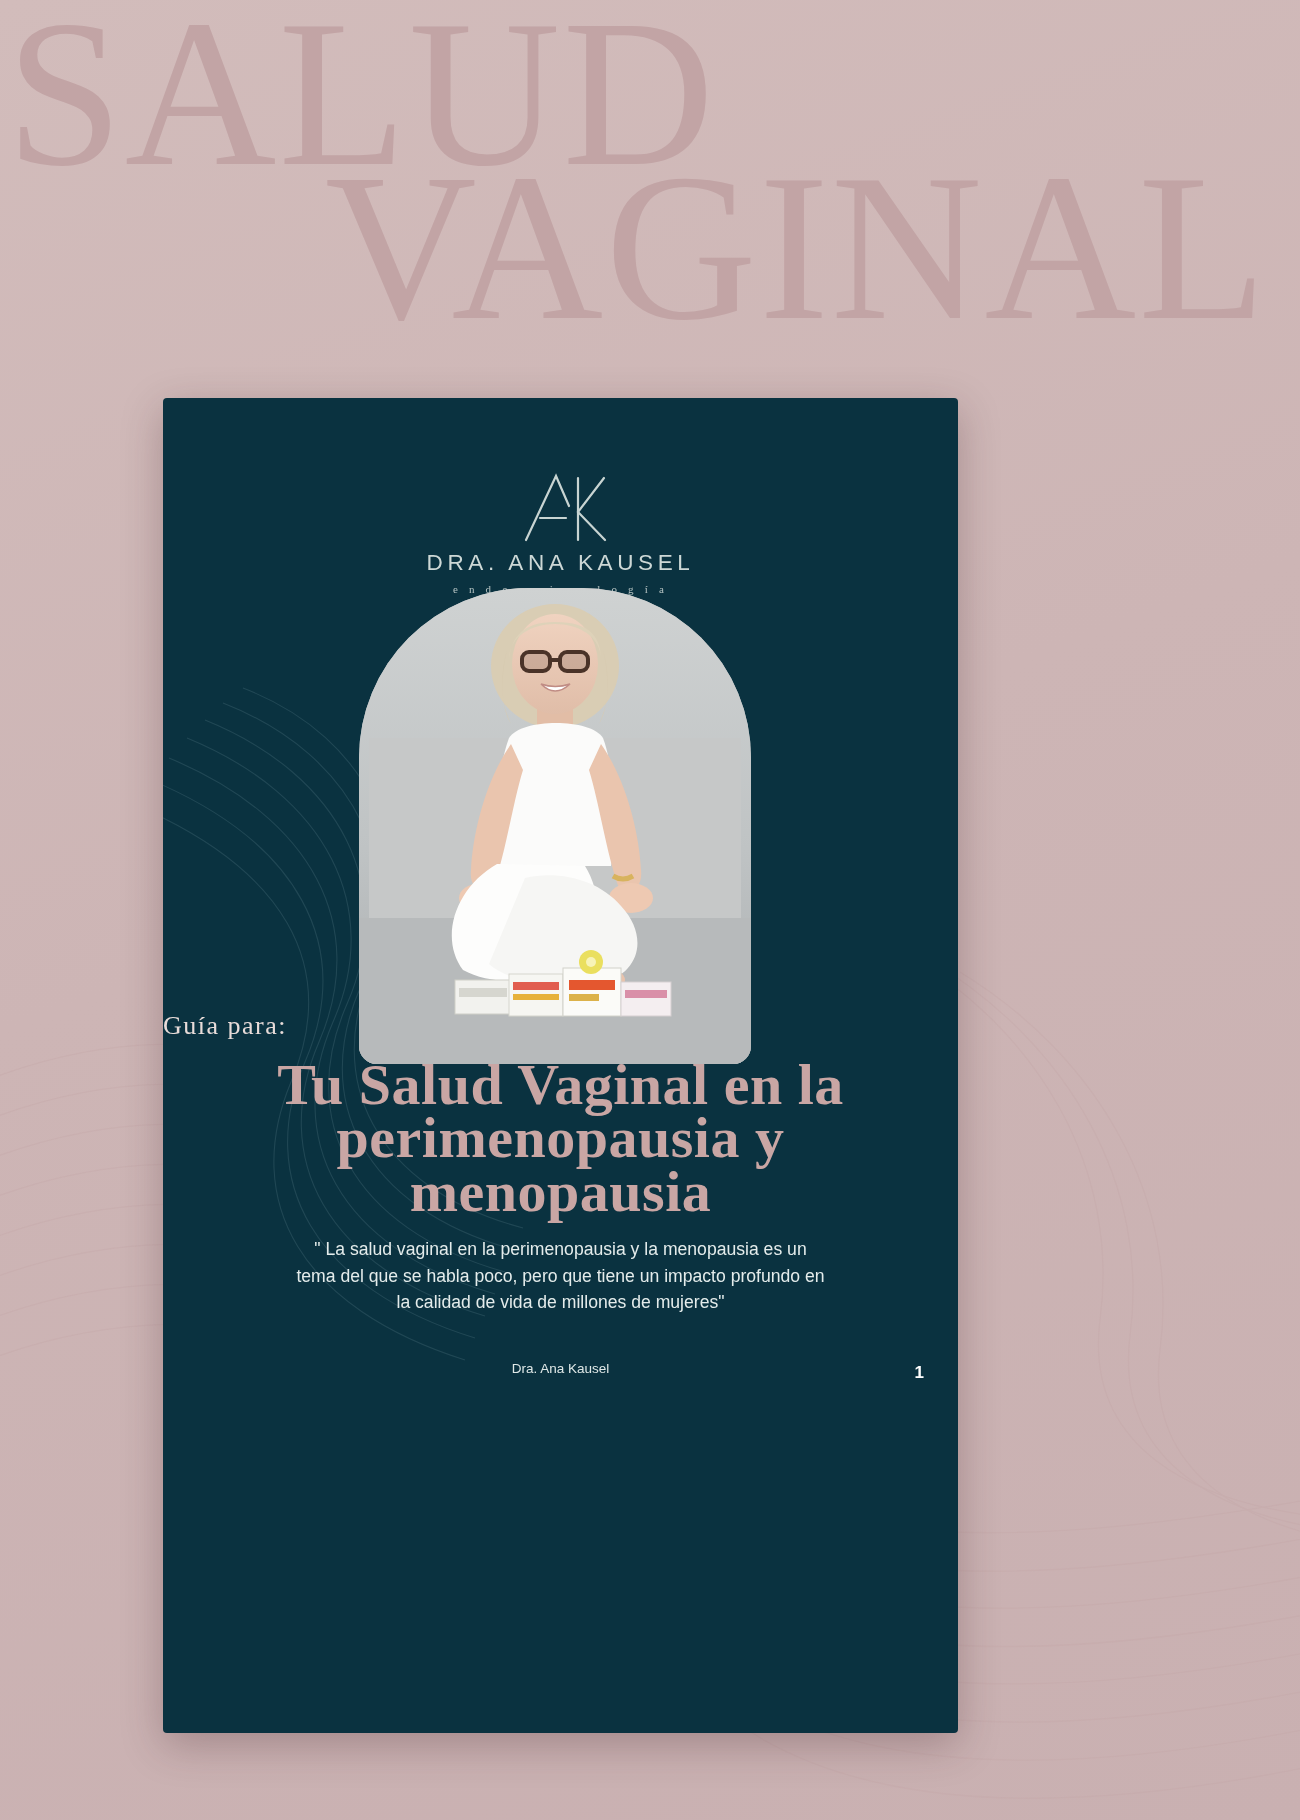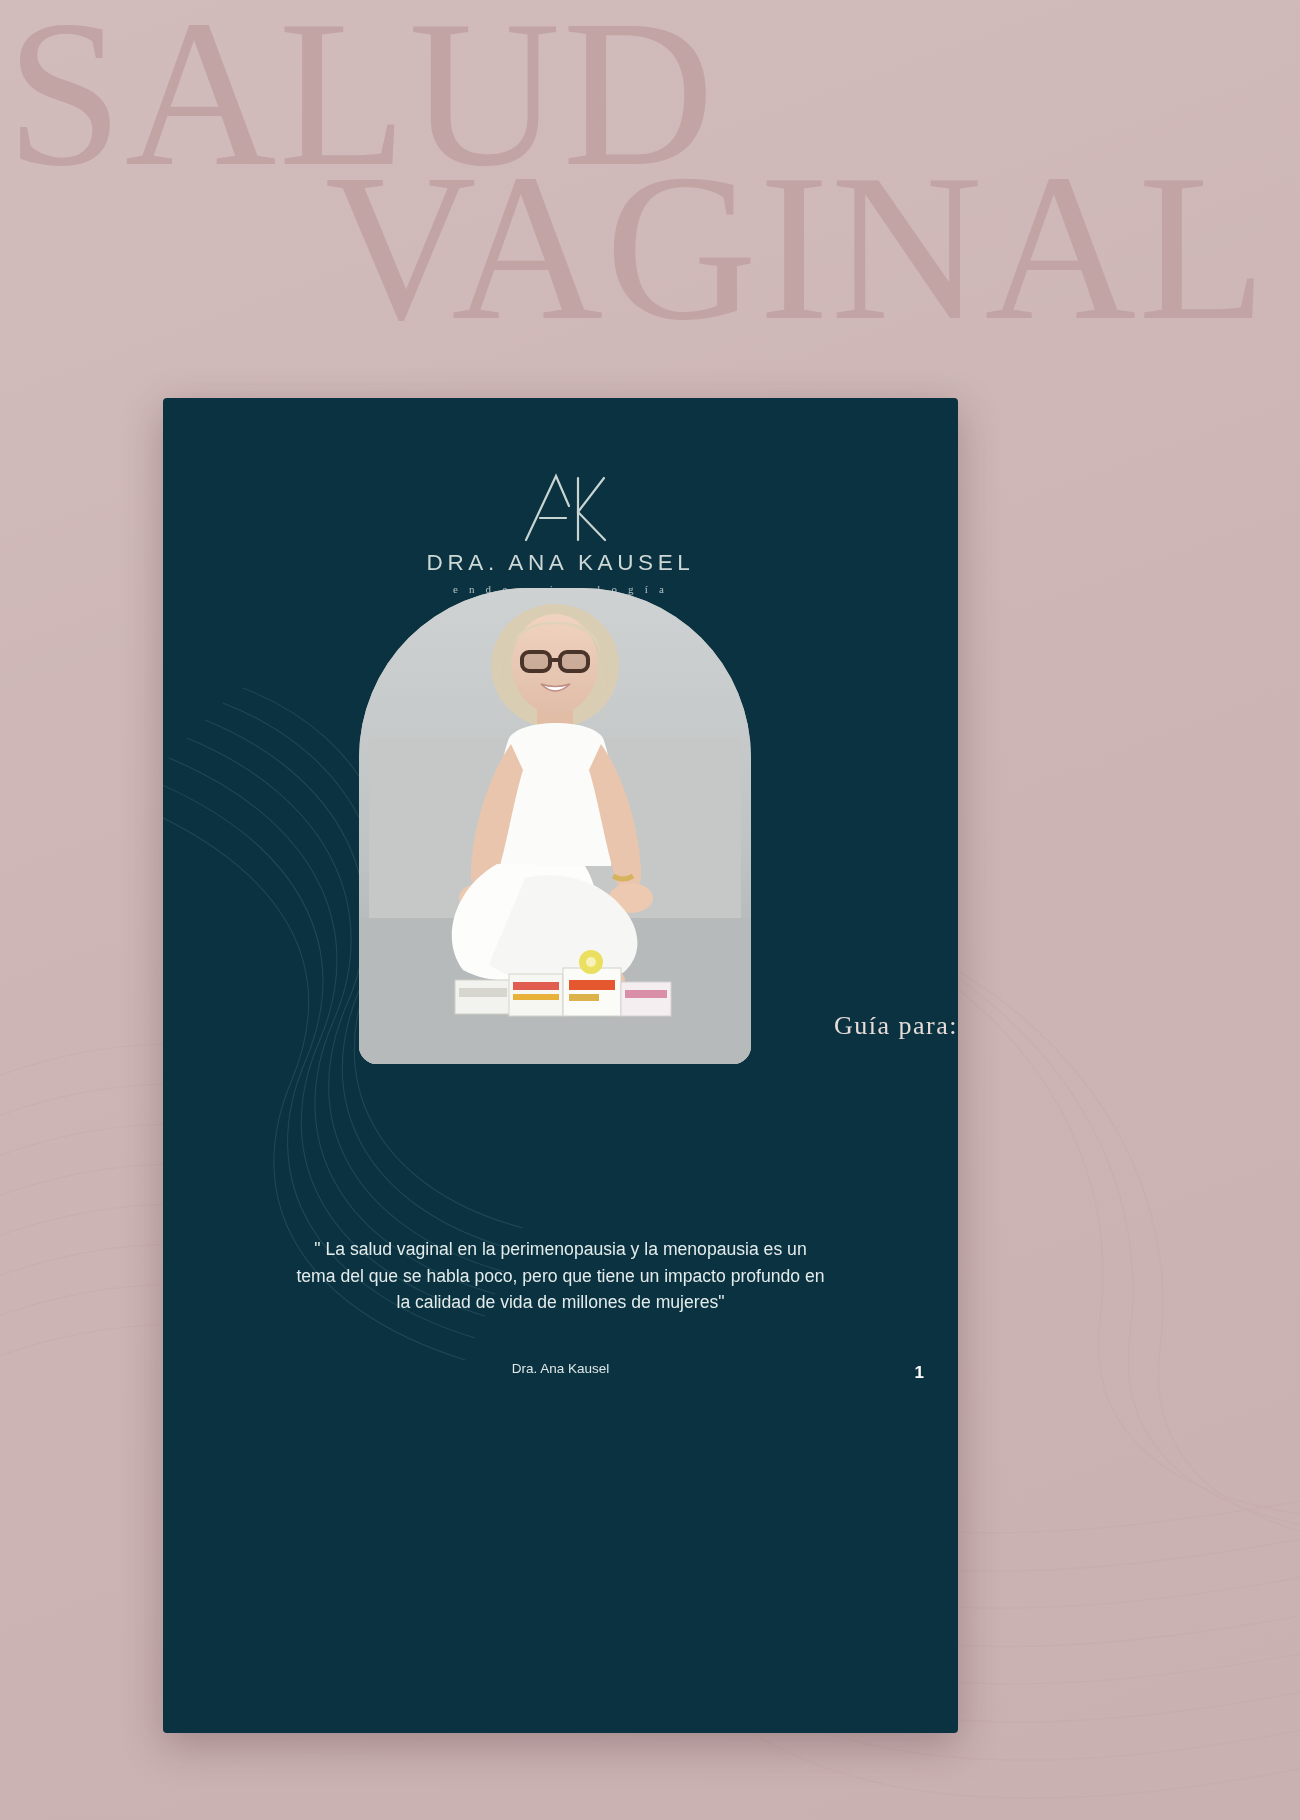--- a/index.html
+++ b/index.html
@@ -125,21 +125,21 @@
     background: #b9bcbd;
   }
   .photo svg { display:block; width:100%; height:100%; }
 
   
   .guia {
     position: absolute;
     left: 0;
     top: 613px;
     width: 795px;
-    text-align: right;
+    text-align: left;
     font-family: "Liberation Serif", serif;
     font-size: 26px;
     color: #e8dcd9;
     letter-spacing: 1.5px;
   }
   .main-title {
     position: absolute;
     left: 40px;
     top: 660px;
     width: 715px;
@@ -295,17 +295,18 @@
         <rect x="210" y="392" width="46" height="10" fill="#e4572f"></rect>
         <rect x="210" y="406" width="30" height="7" fill="#dcb24a"></rect>
         <rect x="262" y="394" width="50" height="34" fill="#f4eef0" stroke="#d6cfd1"></rect>
         <rect x="266" y="402" width="42" height="8" fill="#d98fa8"></rect>
         <circle cx="232" cy="374" r="12" fill="#eadf5f"></circle>
         <circle cx="232" cy="374" r="5" fill="#f7f3b8"></circle>
       </svg>
     </div>
 
     <div class="guia">Guía para:</div>
+    <div class="main-title">Tu Salud Vaginal en la perimenopausia y menopausia</div>
     <div class="quote">" La salud vaginal en la perimenopausia y la menopausia es un tema del que se habla poco, pero que tiene un impacto profundo en la calidad de vida de millones de mujeres"</div>
     <div class="author">Dra. Ana Kausel</div>
     <div class="page-number">1</div>
   </div>
 </div>
 
 </body></html>

